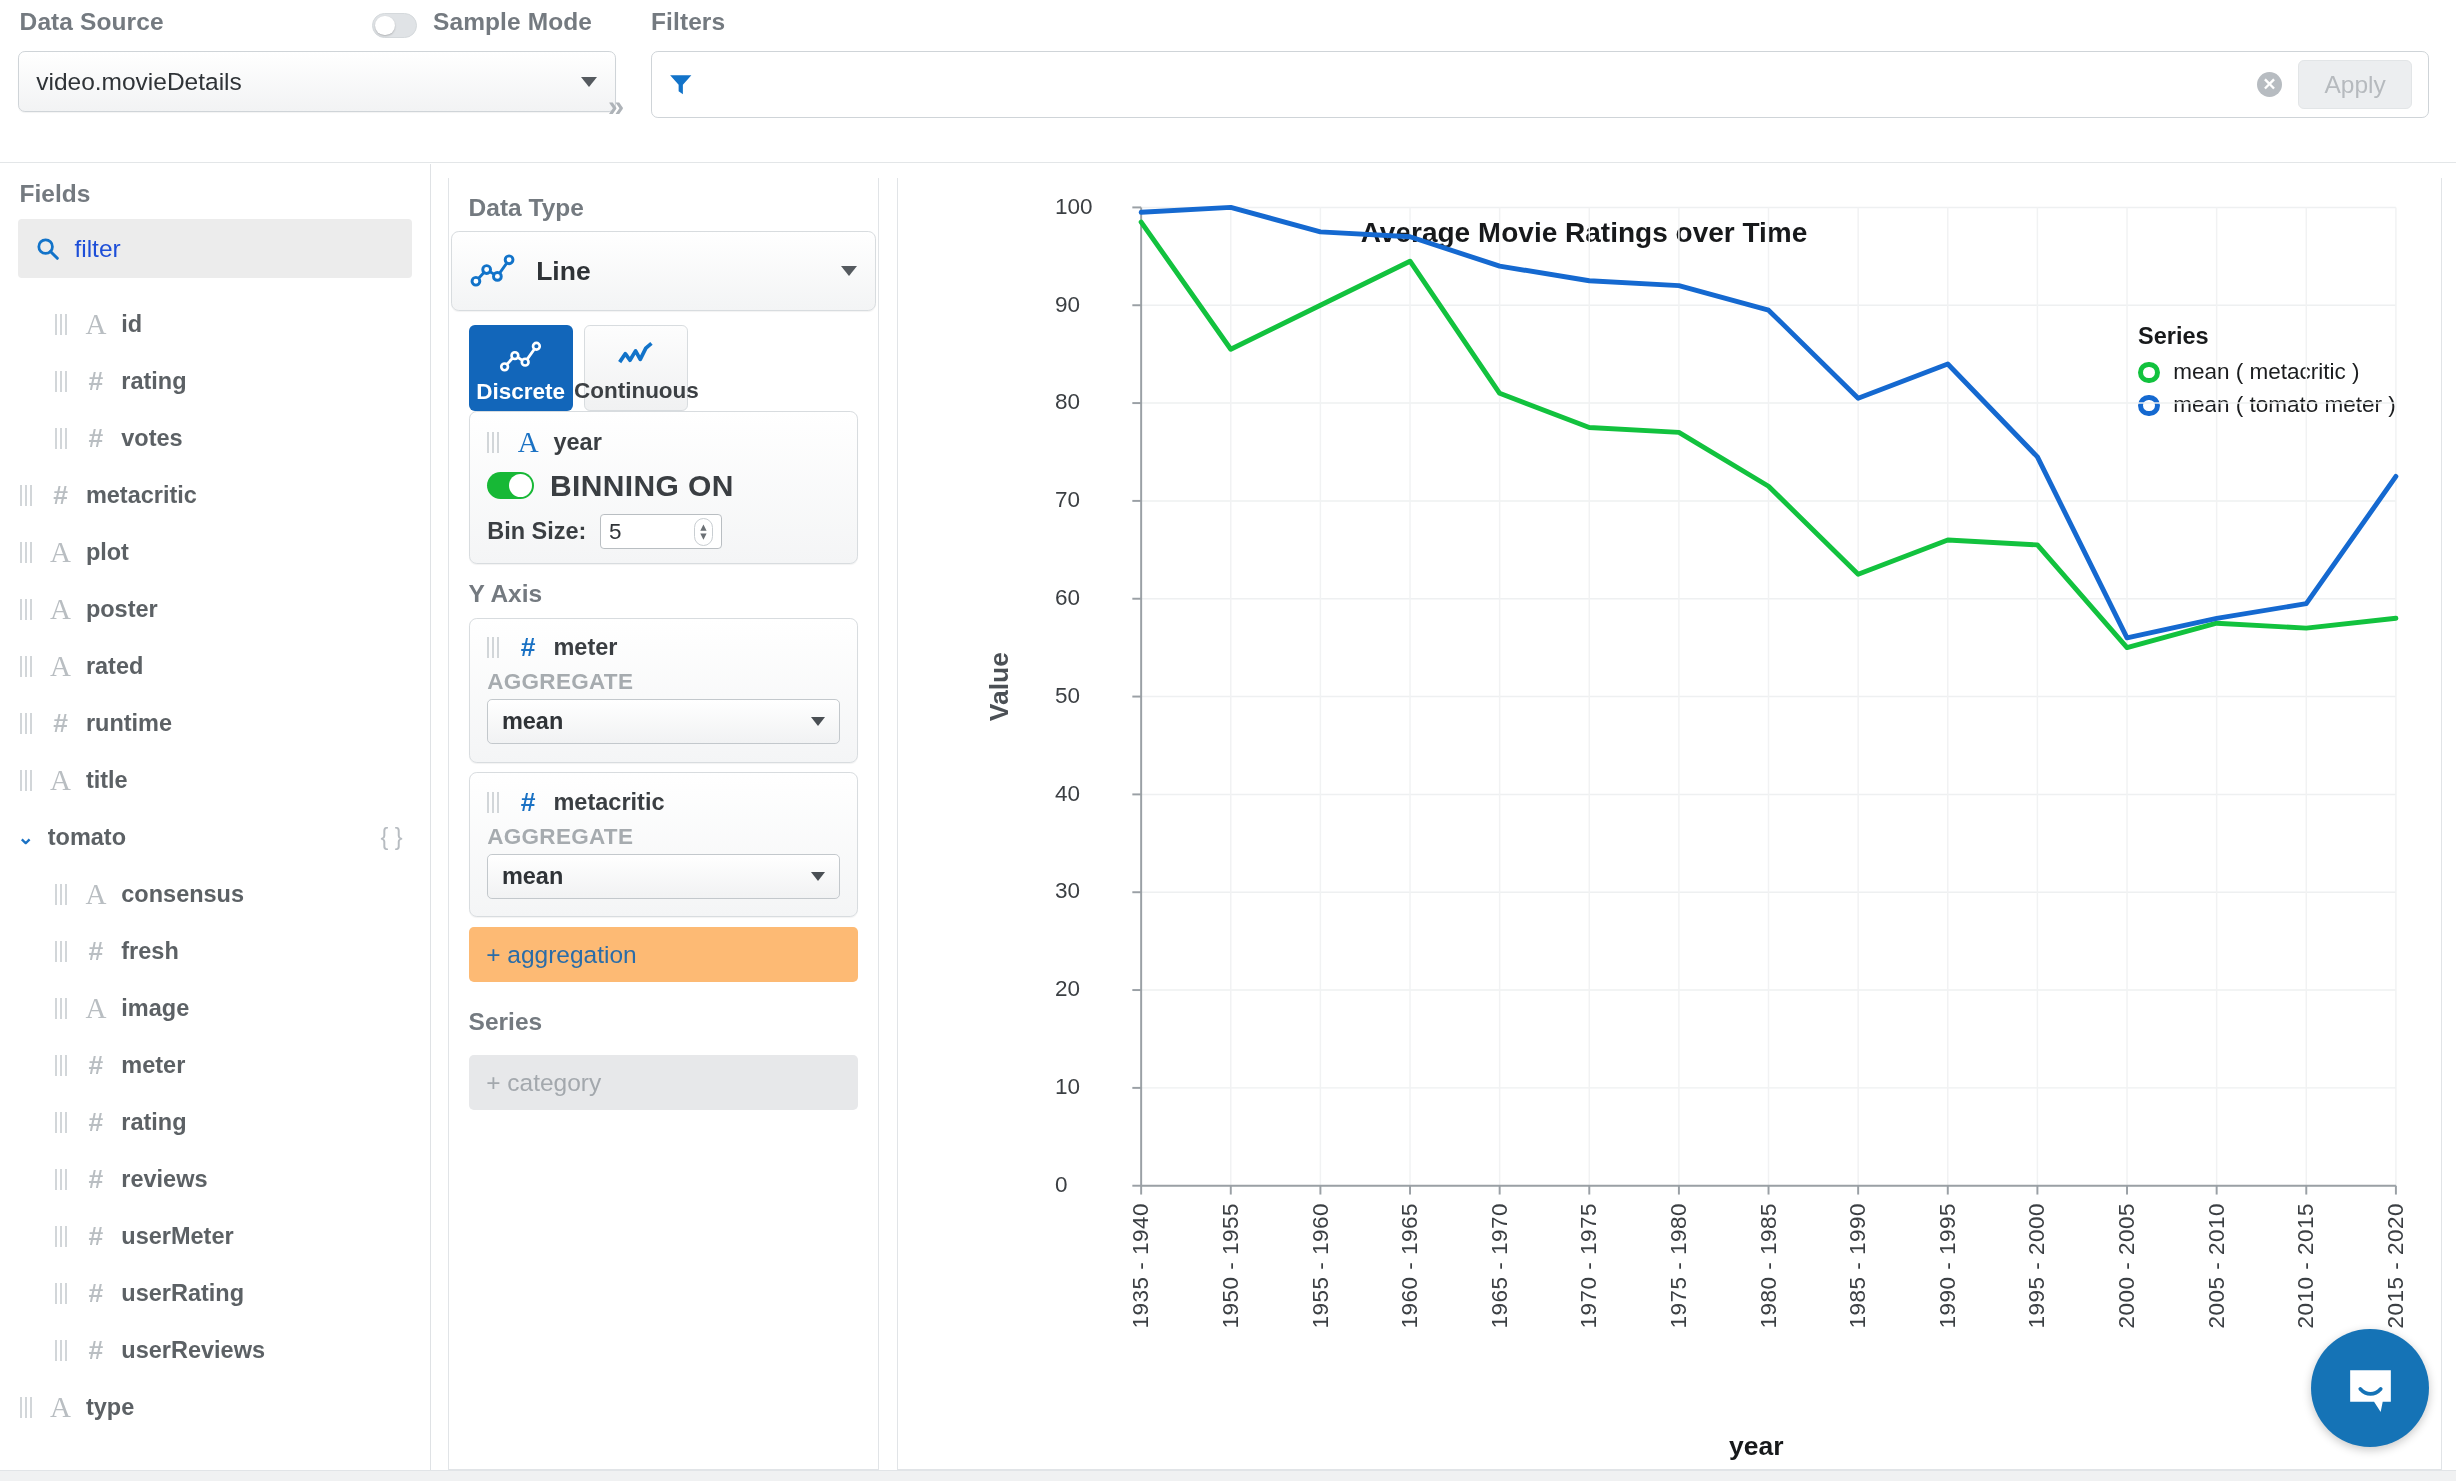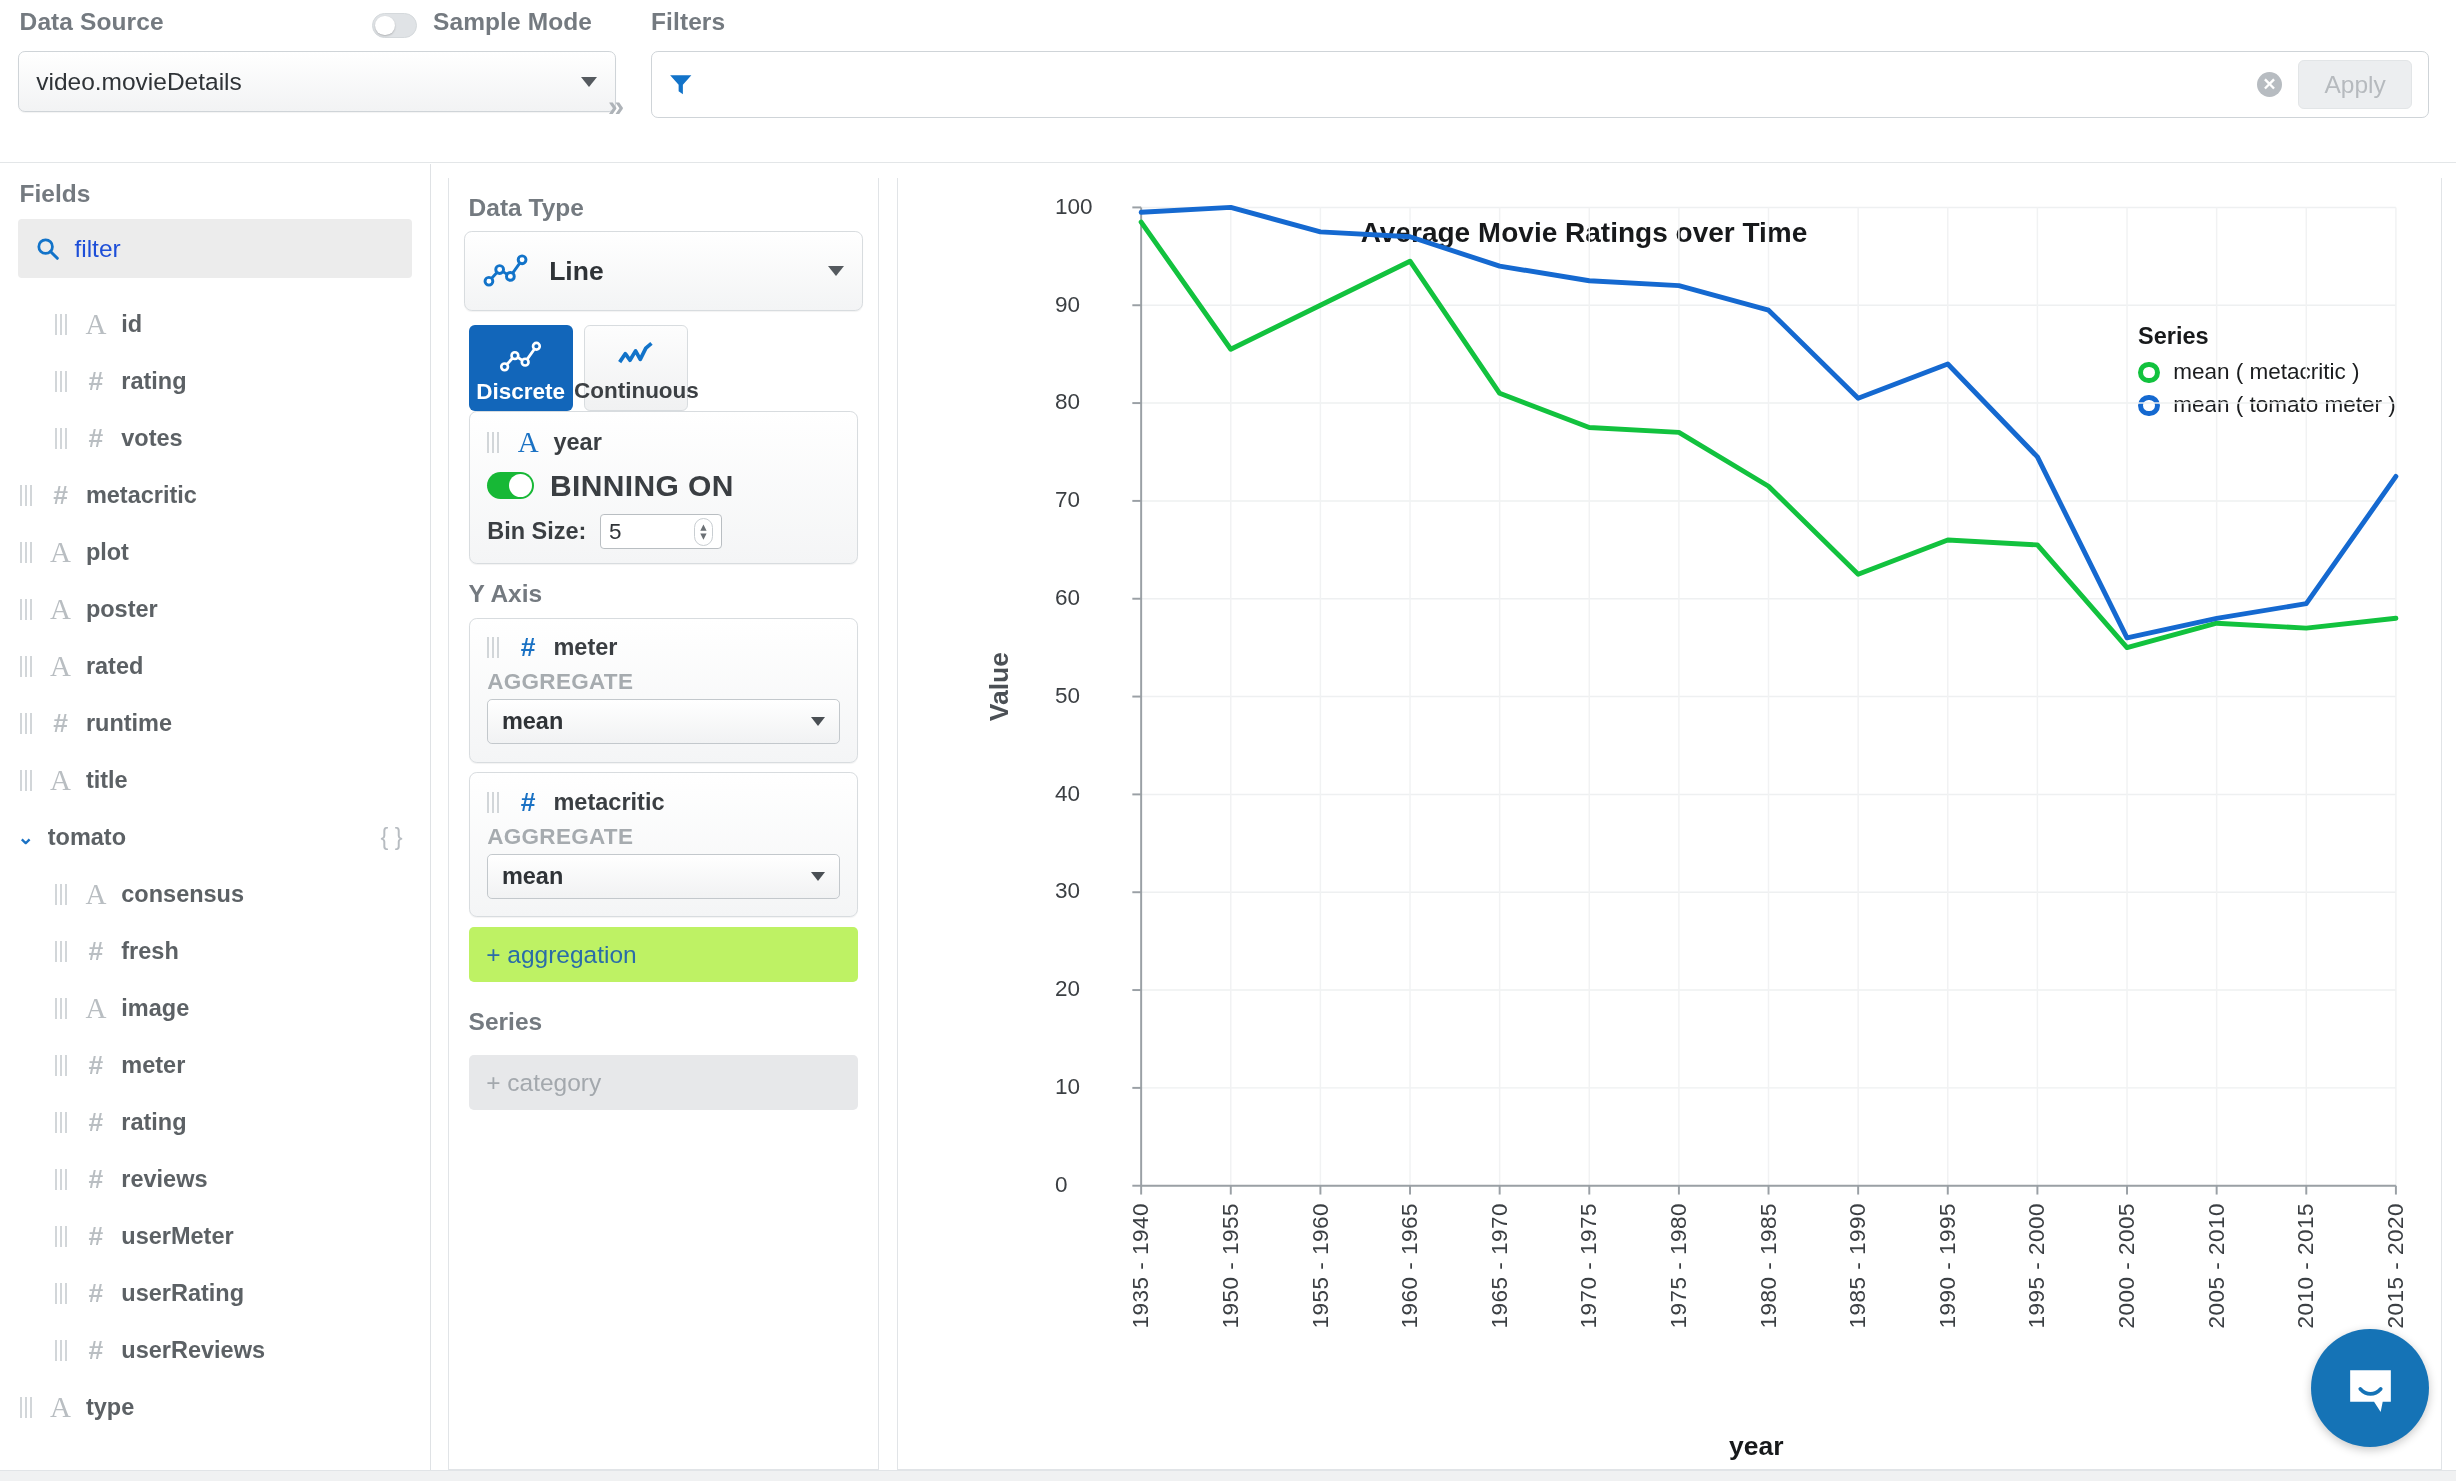--- a/index.html
+++ b/index.html
@@ -106,21 +106,21 @@
   .group-row .chev{ color:#1b72c4; font-size:19.6px; margin-right:13.7px; }
   .group-row .braces{ margin-left:auto; margin-right:27.4px; color:#b7bcc1; font-weight:normal; font-size:23.5px;}
 
   
   .encpanel{
     position:absolute; left:448px; top:178px; width:431px; height:1292px;
     background:#fff; border:1px solid #e1e4e7; border-top:none;
   }
   .enc-h{ font-size:24.5px; font-weight:bold; color:#747a80; padding:15.7px 0 9.8px 19.6px;}
   .card{
-    margin:0 15px; border:1px solid #d8dcdf; border-radius:7.8px;
+    margin:0 2px; border:1px solid #d8dcdf; border-radius:7.8px;
     background:linear-gradient(#ffffff,#f3f4f5);
     box-shadow:0 1px 1px rgba(0,0,0,.05);
     text-align:right;
   }
   .charttype-sel{ height:80px; display:flex; align-items:center; padding:0 17.6px; }
   .charttype-sel .nm{ font-size:26.5px; color:#2f3337; font-weight:bold; margin-left:21.6px;}
   .seg{ display:flex; margin:13.7px 0 0 19.6px; gap:11.8px; }
   .segbtn{
     width:104px; height:86px; border-radius:5.9px; display:flex;
     flex-direction:column; align-items:center; justify-content:flex-end;
@@ -153,21 +153,21 @@
   .agglbl{ font-size:22.5px; color:#a6abaf; font-weight:bold; padding:2px 0 3.9px 17.6px; letter-spacing:0.3px;}
   .aggsel{ margin:0 17.6px 3.9px 17.6px; height:45px; border:1px solid #c3c8cc; border-radius:4.9px;
            background:linear-gradient(#ffffff,#f1f2f3); display:flex; align-items:center;
            padding:0 13.7px; font-size:23.5px; color:#2f3337; font-weight:bold; }
   .aggsel .caret{ border-top-color:#4a4f54; border-left-width:7.8px; border-right-width:7.8px; border-top-width:9.8px;}
 
   .addslot{
     margin:9.8px 19.6px 0 19.6px; height:55px; border-radius:4.9px;
     display:flex; align-items:center; padding-left:17.6px; font-size:24.5px;
   }
-  .addslot.blue{ background:#bef264; color:#2a6ca8; }
+  .addslot.blue{ background:#fdba74; color:#2a6ca8; }
   .addslot.grey{ background:#e7e8ea; color:#a3a8ad; }
 
   
   .chartarea{
     position:absolute; left:897px; top:178px; width:1545px; height:1292px;
     background:#fff; border:1px solid #e1e4e7; border-top:none;
   }
   .chart-title{
     position:absolute; left:0; top:39px; width:1372px; text-align:center;
     font-size:28px; font-weight:bold; color:#17191b;

